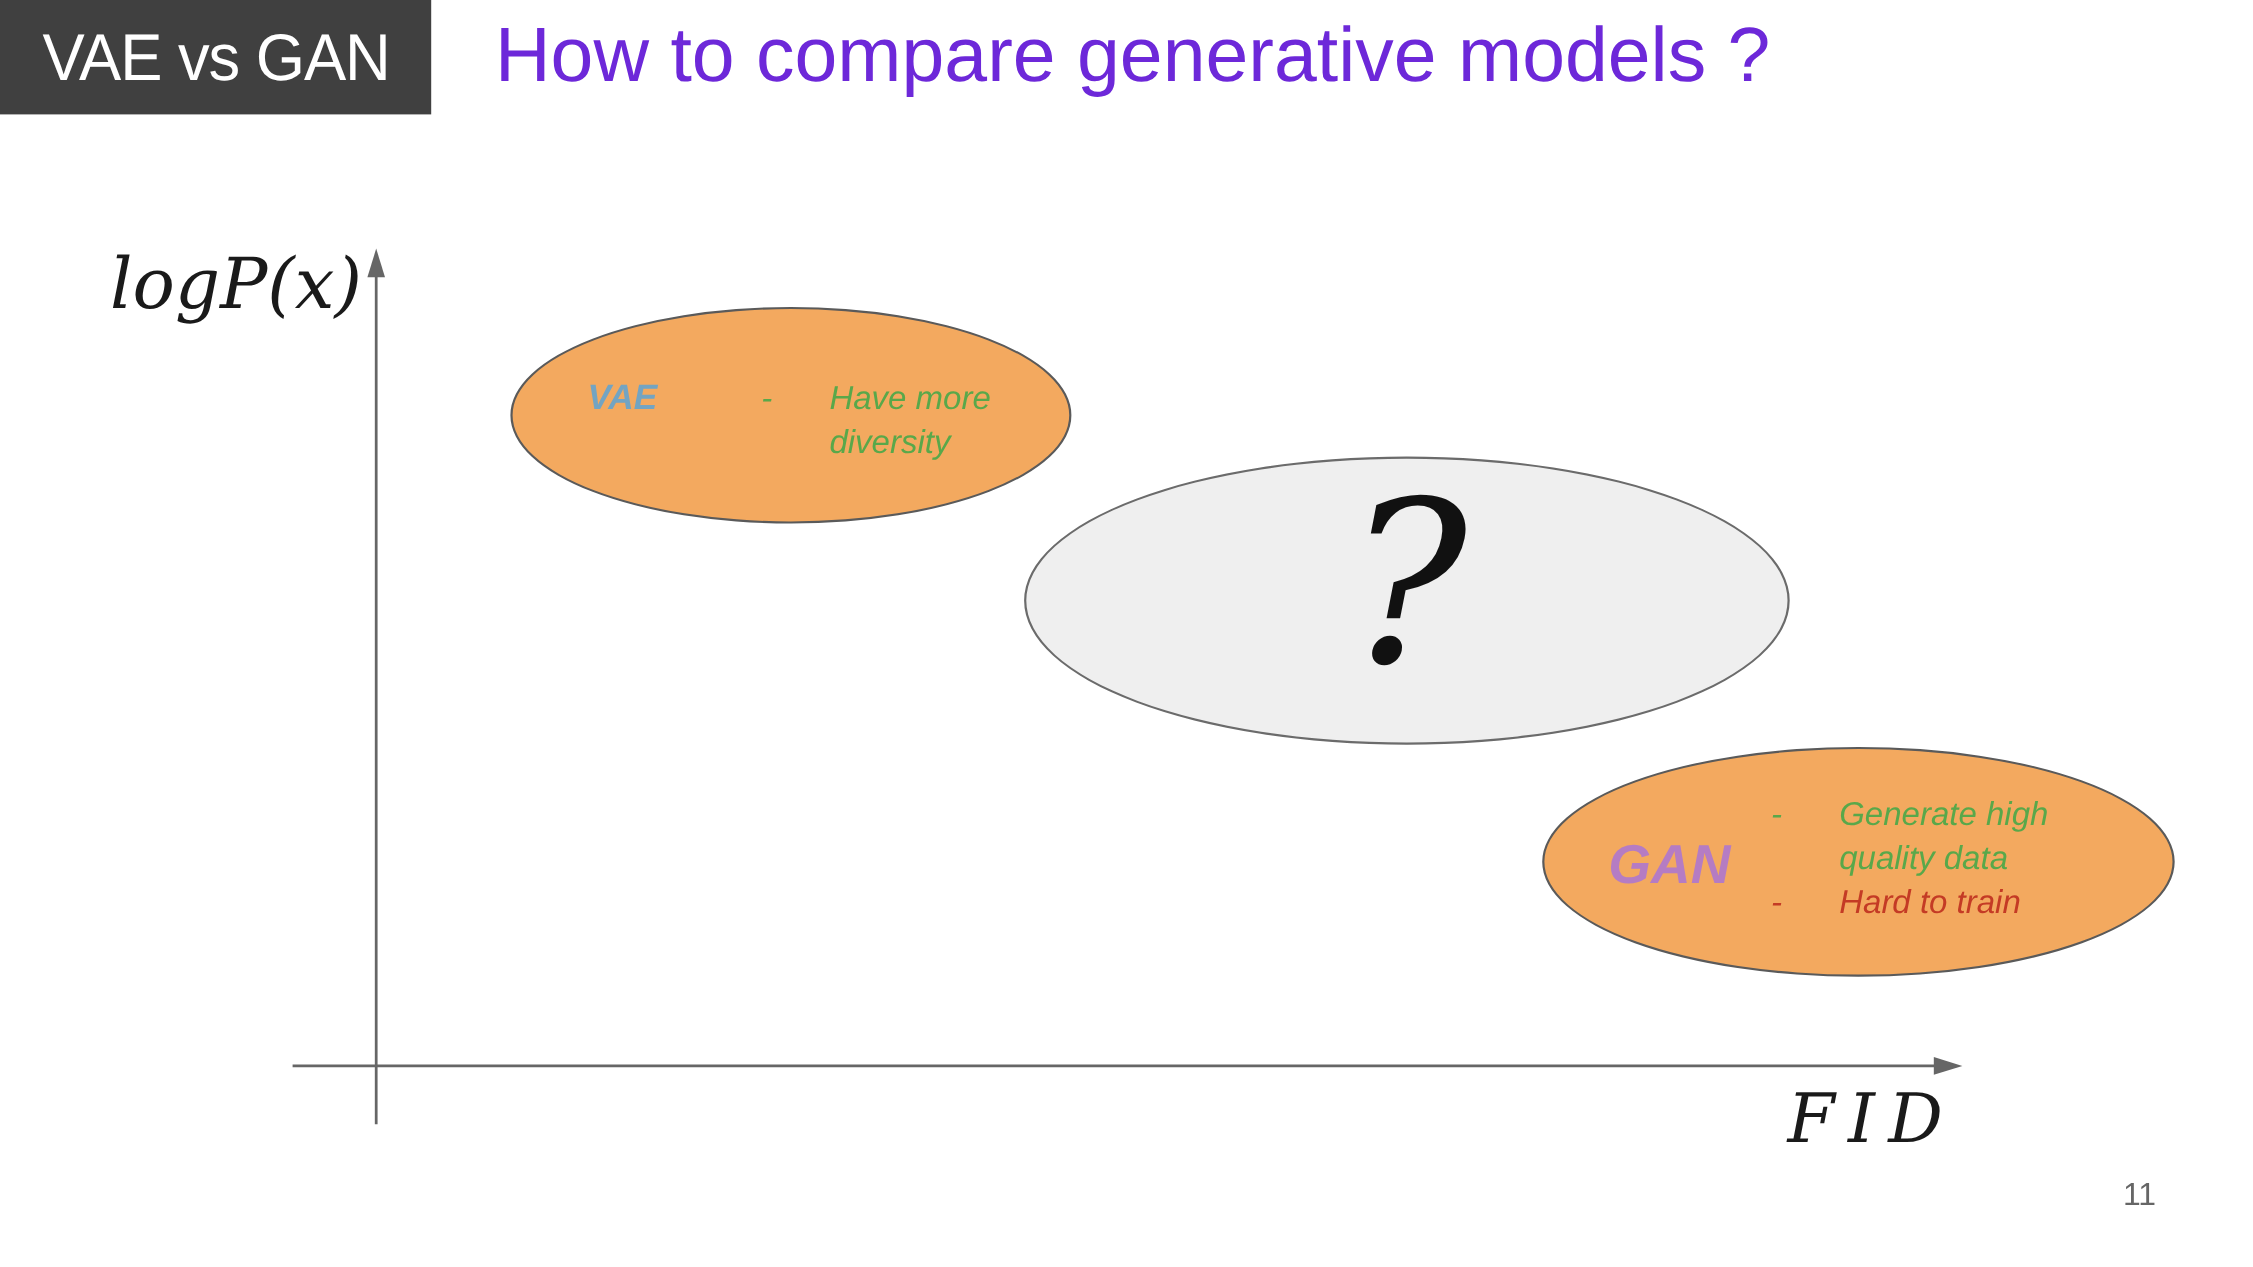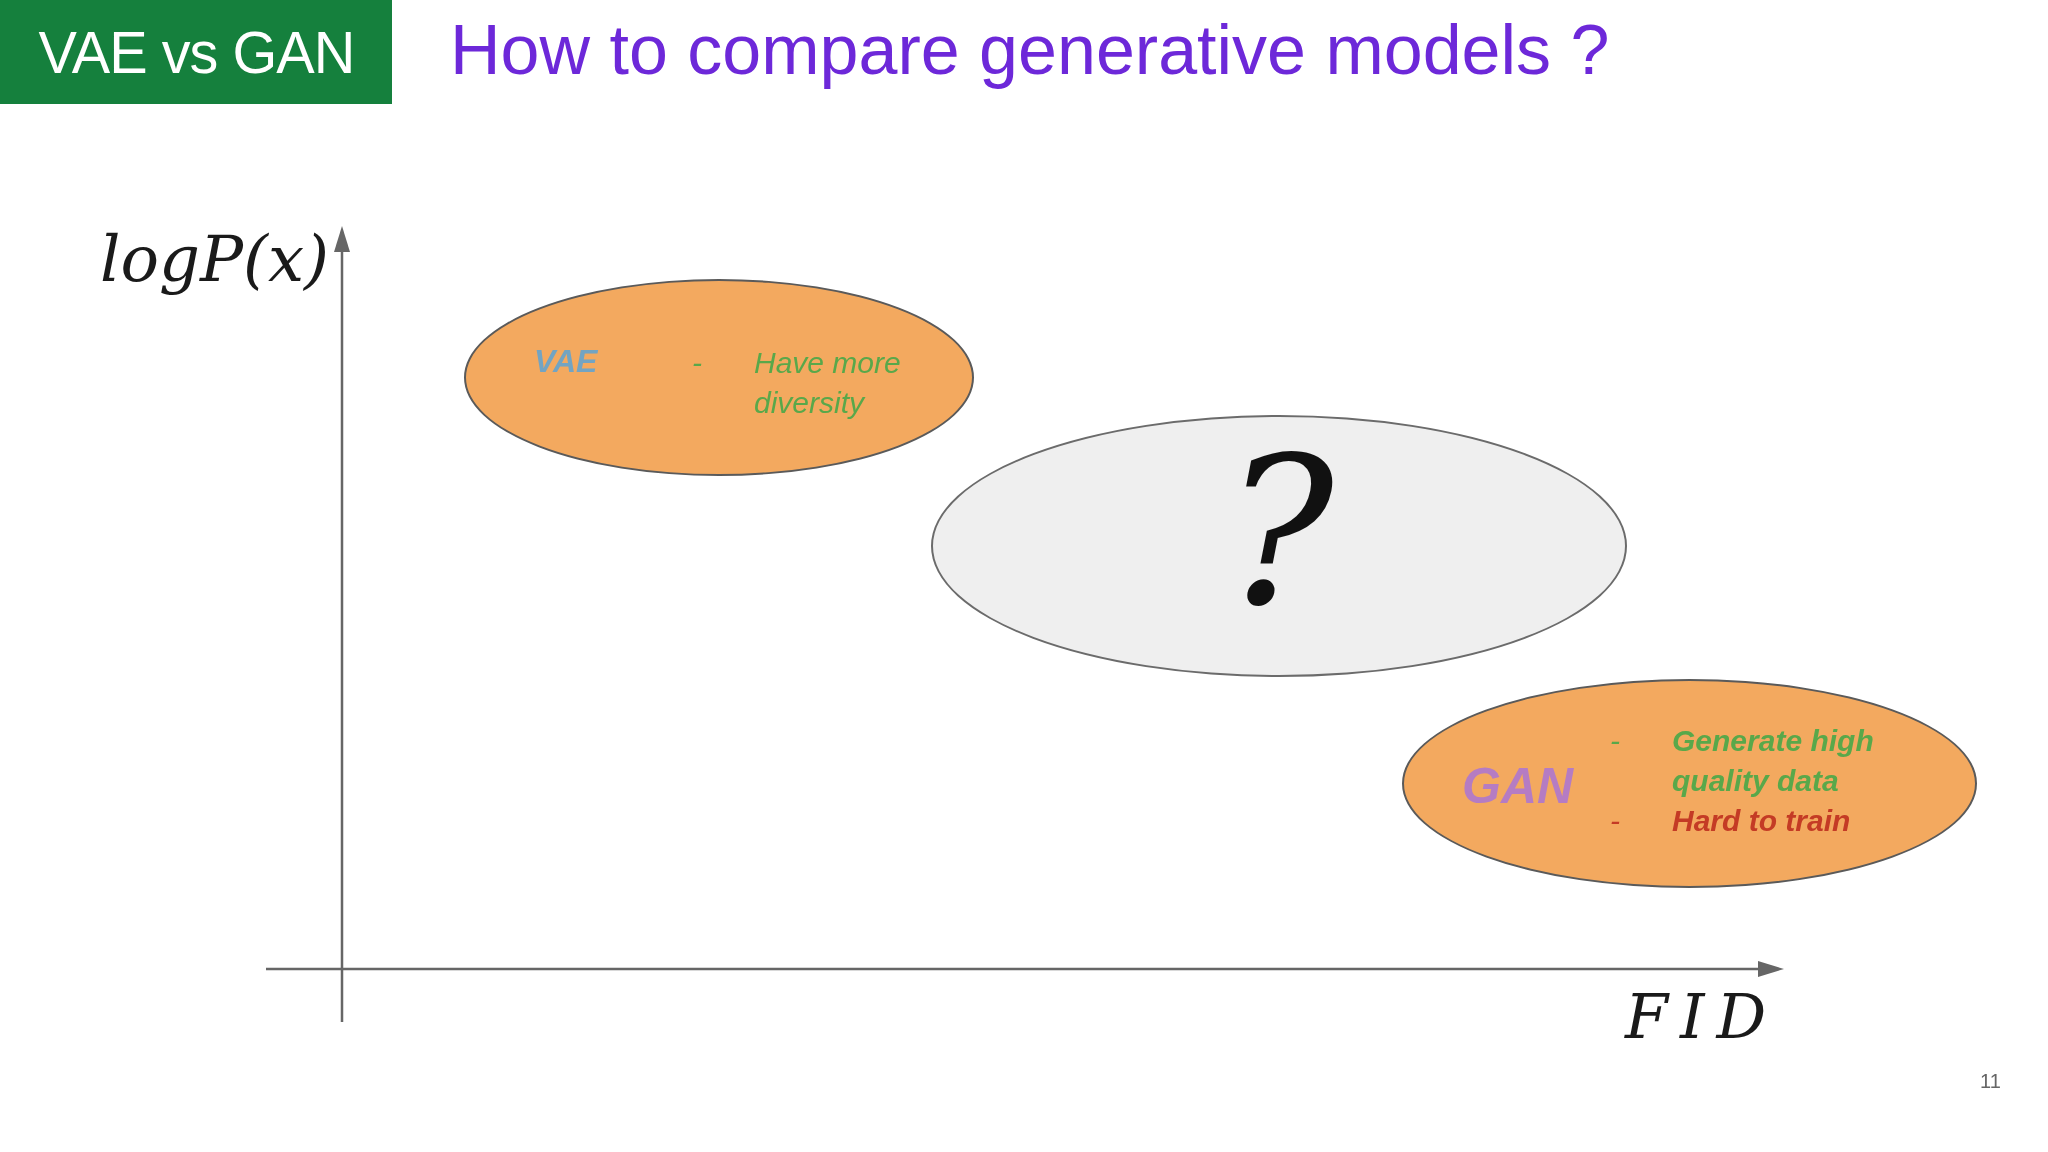--- a/index.html
+++ b/index.html
@@ -5,21 +5,21 @@
   html,body{margin:0;padding:0;background:#ffffff;}
   body{
     width:2048px;height:1152px;position:relative;overflow:hidden;
     font-family:"Liberation Sans", sans-serif;
   }
   .slide{position:absolute;inset:0;background:#ffffff;}
 
   
   .badge{
     position:absolute;left:0;top:0;width:392px;height:104px;
-    background:#15803d;color:#ffffff;
+    background:#404040;color:#ffffff;
     display:flex;align-items:center;justify-content:center;
   }
   .badge span{font-size:60px;letter-spacing:-1px;transform:scaleX(.96);white-space:nowrap;}
   .title{
     position:absolute;left:450px;top:10px;
     font-size:70px;color:#6d28d9;white-space:nowrap;
   }
 
   
   .axes{position:absolute;left:0;top:0;width:2048px;height:1152px;}
@@ -46,27 +46,27 @@
     font-family:"DejaVu Serif", serif;font-style:italic;
     font-size:205px;color:#111111;
   }
 
   .bullets{position:absolute;font-style:italic;font-size:30px;line-height:40px;}
   .vae-bullets{left:226px;top:62px;}
   .gan-bullets{left:206px;top:40px;}
   .bullet{display:flex;align-items:flex-start;}
   .bullet .dash{flex:0 0 62px;}
   .vae-bullets .bullet .text{width:178px;}
-  .gan-bullets .bullet .text{width:232px;font-weight:bold;}
+  .gan-bullets .bullet .text{width:232px;}
   .green{color:#59a84a;}
   .red{color:#c43b25;}
 
   .page-number{
-    position:absolute;left:1980px;top:1070px;
-    font-size:20px;color:#666666;
+    position:absolute;left:1930px;top:1070px;
+    font-size:29px;color:#666666;
   }
 </style>
 </head>
 <body>
 
 <div class="slide">
 
   <div class="badge">
     <span>VAE vs GAN</span>
   </div>

